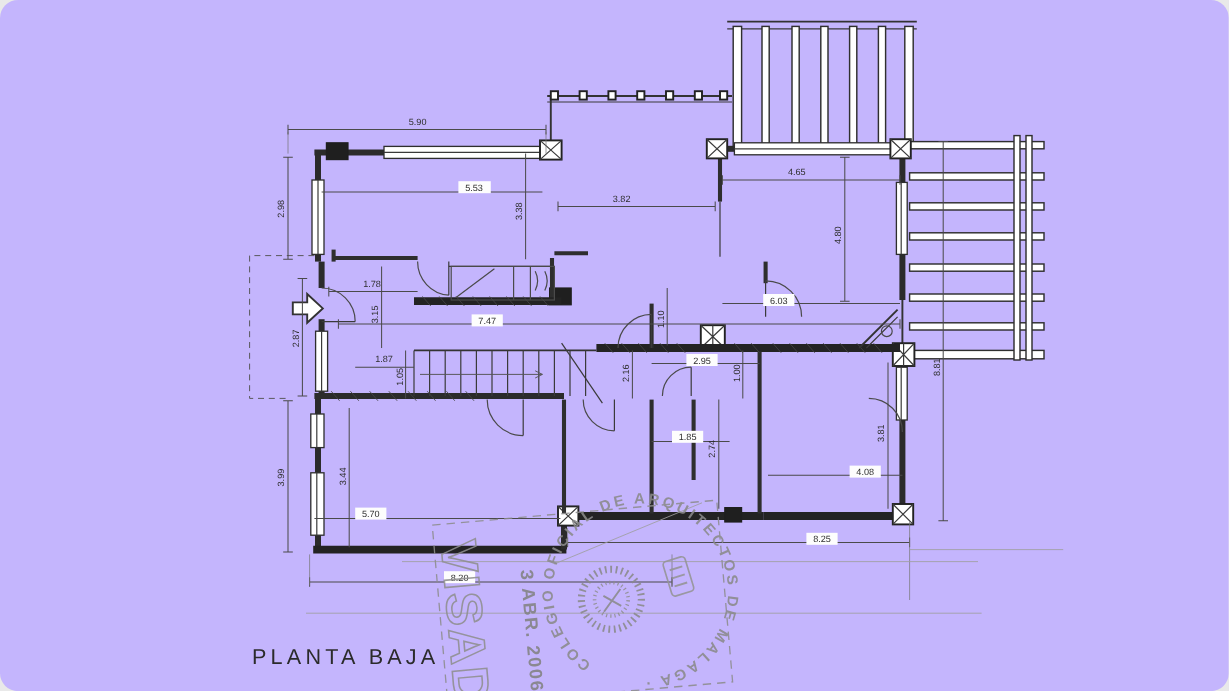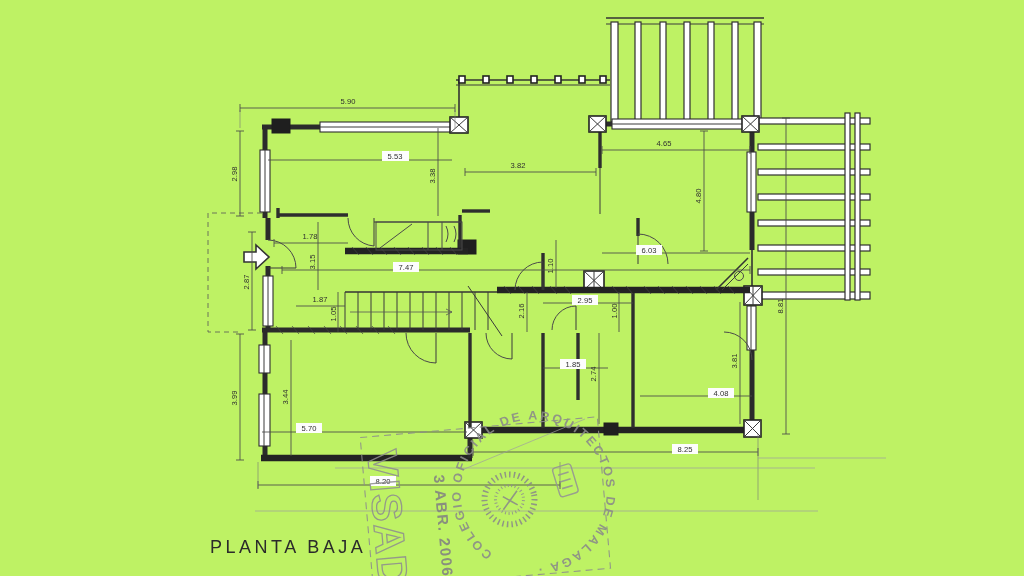--- a/index.html
+++ b/index.html
@@ -1,17 +1,17 @@
 <!DOCTYPE html>
 <html><head>
 <meta charset="utf-8">
 <style>
   html,body{margin:0;padding:0;background:#e9e9e9;}
-  #page{position:relative;width:1024px;height:576px;background:#bef264;overflow:hidden;
-        font-family:"Liberation Sans", sans-serif;}
+  #page{position:relative;width:1024px;height:576px;background:#c4b5fd;overflow:hidden;
+        font-family:"Liberation Sans", sans-serif;border-radius:15px;}
   svg{display:block}
   .w5{stroke:#2b2b2b;stroke-width:5;fill:none;stroke-linecap:butt}
   .w6{stroke:#232323;stroke-width:6.5;fill:none}
   .w4{stroke:#2e2e2e;stroke-width:3.4;fill:none}
   .w2{stroke:#333;stroke-width:1.6;fill:none}
   .w1{stroke:#3a3a3a;stroke-width:1;fill:none}
   .thin{stroke:#555;stroke-width:.8;fill:none}
   .dim{stroke:#4a4a4a;stroke-width:.85;fill:none}
   .ext{stroke:#777;stroke-width:.6;fill:none}
   .hatch{stroke:#444;stroke-width:.7;fill:none}

